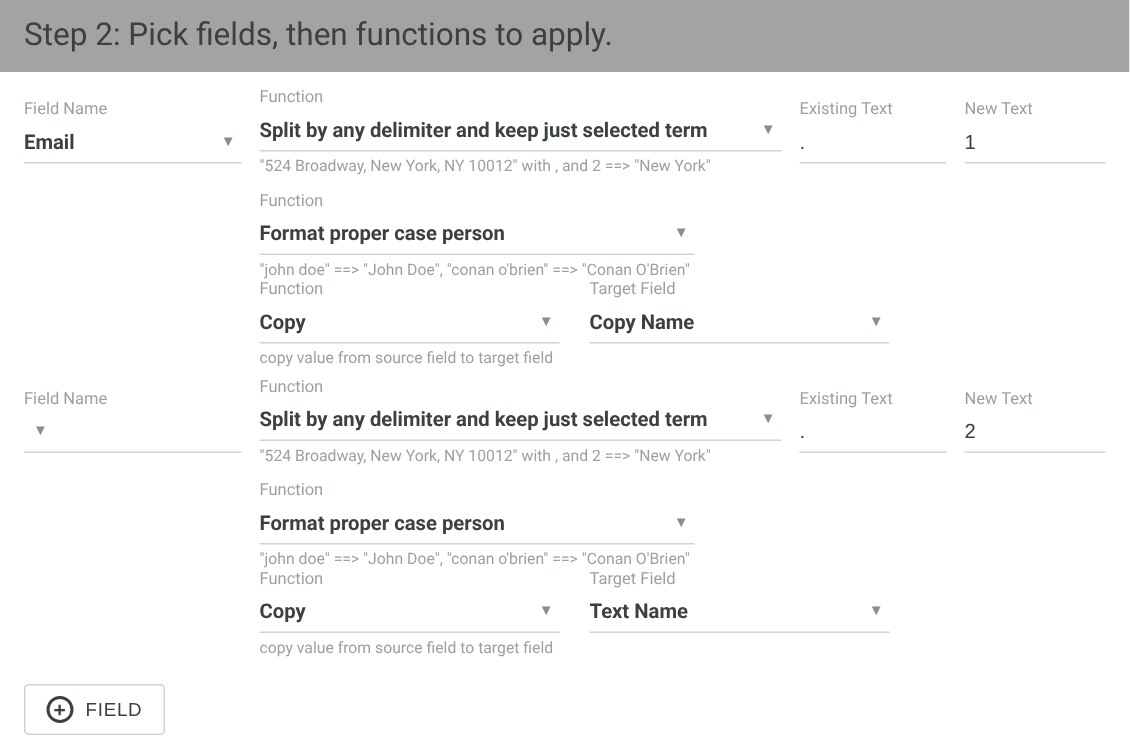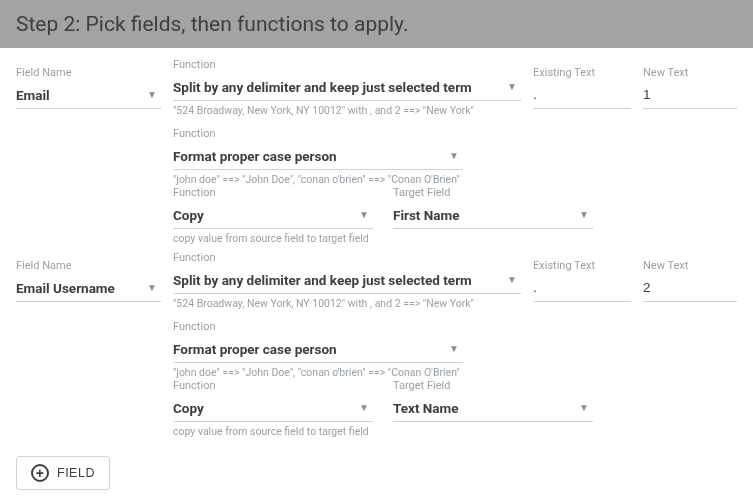--- a/index.html
+++ b/index.html
@@ -97,37 +97,36 @@
         <div class="sub-func">
           <span class="label">Function</span>
           <div class="select">
             <span class="val">Copy</span>
             <span class="arrow">▼</span>
           </div>
         </div>
         <div class="sub-target">
           <span class="label">Target Field</span>
           <div class="select">
-            <span class="val">First Name</span>
+            <span class="val">Copy Name</span>
             <span class="arrow">▼</span>
           </div>
         </div>
       </div>
       <div class="help">copy value from source field to target field</div>
     </div>
   </div>
 
   <div style="height:6px"></div>
 
   
   <div class="row">
     <div class="col-field">
       <span class="label">Field Name</span>
       <div class="select">
-        <span class="val">Email Username</span>
         <span class="arrow">▼</span>
       </div>
     </div>
     <div class="col-func" style="padding-left:12px">
       <span class="label">Function</span>
       <div class="select">
         <span class="val">Split by any delimiter and keep just selected term</span>
         <span class="arrow">▼</span>
       </div>
       <div class="help">"524 Broadway, New York, NY 10012" with , and 2 ==&gt; "New York"</div>

